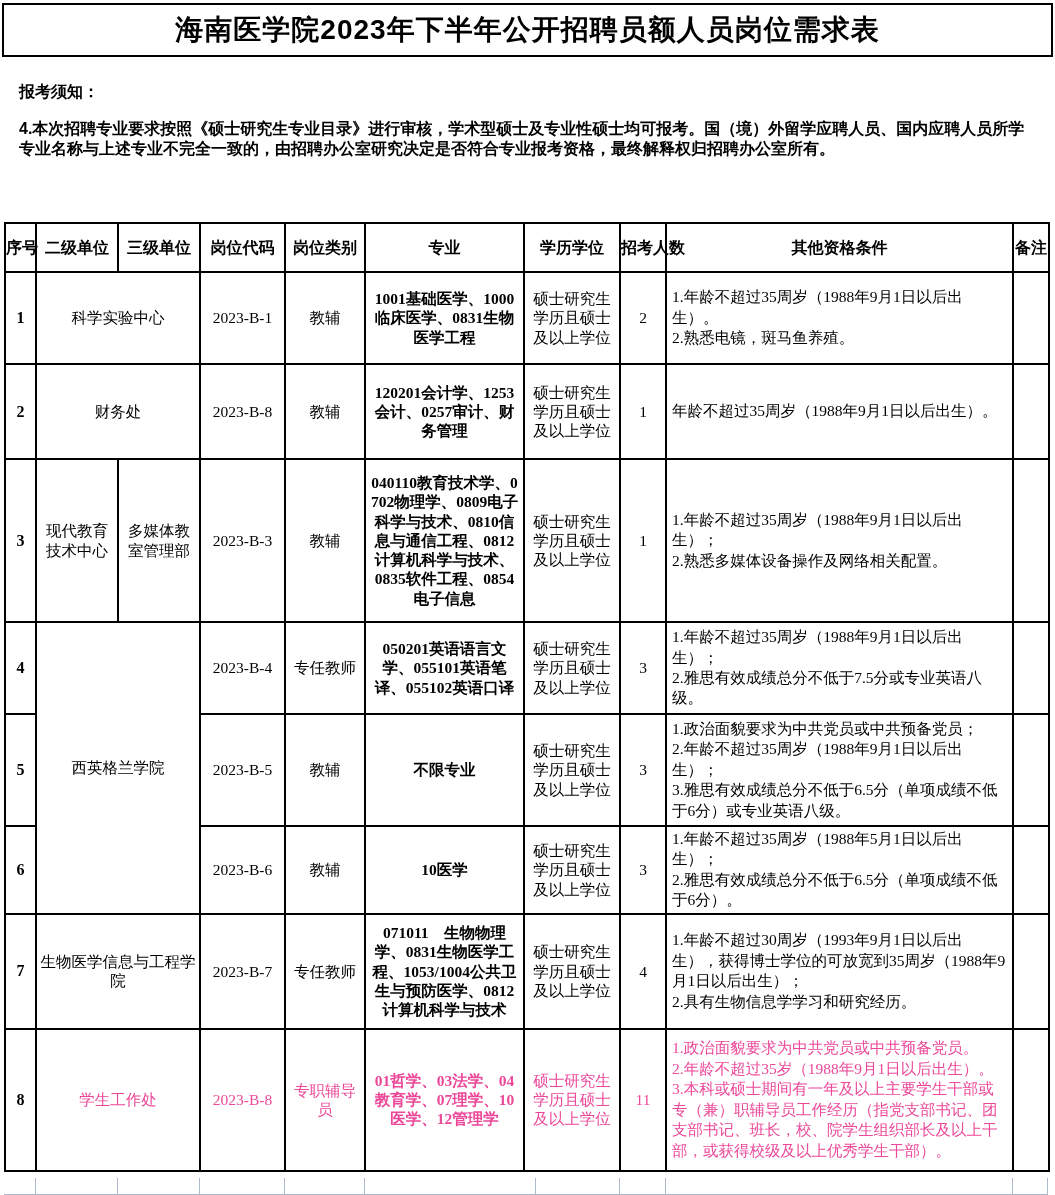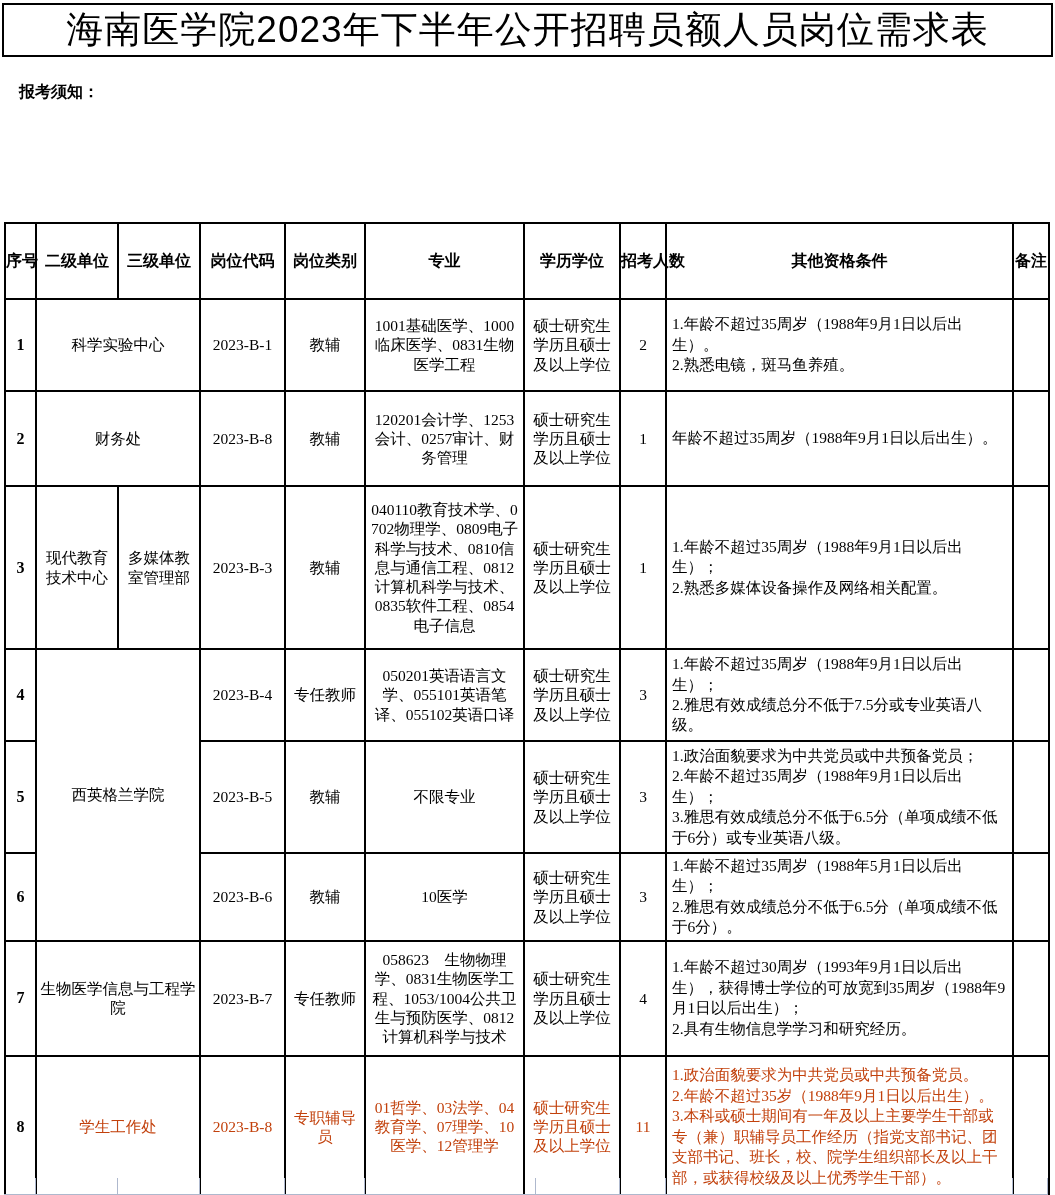--- a/index.html
+++ b/index.html
@@ -6,21 +6,21 @@
   body{
     width:1055px;height:1195px;position:relative;overflow:hidden;
     font-family:"Liberation Sans",sans-serif;color:#000;
   }
   
   .title-box{
     position:absolute;left:2px;top:3px;width:1047px;height:50px;
     border:2px solid #000;display:flex;align-items:center;justify-content:center;
   }
   .title-box h1{
-    margin:9px;font-size:37px;font-weight:normal;letter-spacing:1px;white-space:nowrap;
+    margin:9px;font-size:28px;font-weight:bold;letter-spacing:1px;white-space:nowrap;
     font-family:"Liberation Sans",sans-serif;
   }
   
   .notice{
     position:absolute;left:3px;top:66px;width:1050px;
     font-size:16px;font-weight:bold;line-height:20.5px;
   }
   .notice p{margin:16px;}
   
   table.jobs{
@@ -33,58 +33,59 @@
     font-size:15.5px;line-height:1.24;padding:1px 2px;word-break:break-all;
   }
   table.jobs td.hdr{
     font-weight:bold;font-size:16px;padding:0;
     font-family:"Liberation Sans",sans-serif;word-break:keep-all;
   }
   table.jobs td.seq{font-weight:bold;font-size:16px;}
   table.jobs td.other{
     text-align:left;white-space:pre-line;padding:2px 5px;line-height:1.32;
   }
-  table.jobs td.major{white-space:pre-line;}
-  tr.red-row td{color:#c2410c;}
+  table.jobs td.major{white-space:pre-line;font-weight:bold;}
+  tr.red-row td{color:#ec4899;}
   tr.red-row td.seq{color:#000;}
   
   .grid-stub{
     position:absolute;left:4px;top:1178px;width:1044px;height:16px;
     border-bottom:1px solid #aeb8cd;
   }
   .grid-stub .v{
     position:absolute;top:0;width:1px;height:16px;background:#aeb8cd;
   }
 </style>
 </head>
 <body>
 
 <div class="title-box">
   <h1>海南医学院2023年下半年公开招聘员额人员岗位需求表</h1>
 </div>
 
 <div class="notice">
   <p>报考须知：</p>
+  <p>4.本次招聘专业要求按照《硕士研究生专业目录》进行审核，学术型硕士及专业性硕士均可报考。国（境）外留学应聘人员、国内应聘人员所学专业名称与上述专业不完全一致的，由招聘办公室研究决定是否符合专业报考资格，最终解释权归招聘办公室所有。</p>
 </div>
 
 <table class="jobs">
   <colgroup>
     <col style="width:31px">
       <col style="width:82px">
       <col style="width:82px">
     <col style="width:85px">
       <col style="width:80px">
       <col style="width:159px">
     <col style="width:96px">
       <col style="width:46px">
       <col style="width:347px">
     <col style="width:36px">
   </colgroup>
   <tbody>
-    <tr style="height:76px">
+    <tr style="height:49px">
       <td class="hdr">序号</td>
       <td class="hdr">二级单位</td>
       <td class="hdr">三级单位</td>
       <td class="hdr">岗位代码</td>
       <td class="hdr">岗位类别</td>
       <td class="hdr">专业</td>
       <td class="hdr">学历学位</td>
       <td class="hdr">招考人数</td>
       <td class="hdr">其他资格条件</td>
       <td class="hdr">备注</td>
@@ -166,21 +167,21 @@
       <td class="other">1.年龄不超过35周岁（1988年5月1日以后出生）；
 2.雅思有效成绩总分不低于6.5分（单项成绩不低于6分）。</td>
       <td></td>
     </tr>
 
     <tr style="height:115px">
       <td class="seq">7</td>
       <td colspan="2">生物医学信息与工程学院</td>
       <td>2023-B-7</td>
       <td>专任教师</td>
-      <td class="major">058623　生物物理学、0831生物医学工程、1053/1004公共卫生与预防医学、0812计算机科学与技术</td>
+      <td class="major">071011　生物物理学、0831生物医学工程、1053/1004公共卫生与预防医学、0812计算机科学与技术</td>
       <td>硕士研究生学历且硕士及以上学位</td>
       <td>4</td>
       <td class="other">1.年龄不超过30周岁（1993年9月1日以后出生），获得博士学位的可放宽到35周岁（1988年9月1日以后出生）；
 2.具有生物信息学学习和研究经历。</td>
       <td></td>
     </tr>
 
     <tr class="red-row" style="height:142px">
       <td class="seq">8</td>
       <td colspan="2">学生工作处</td>

